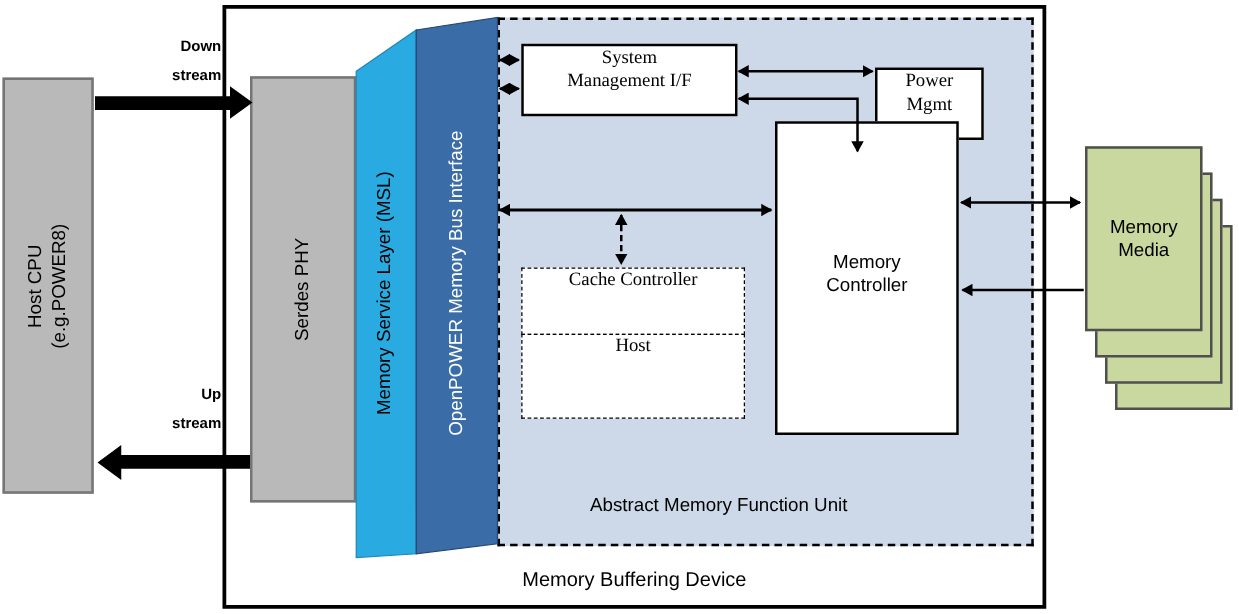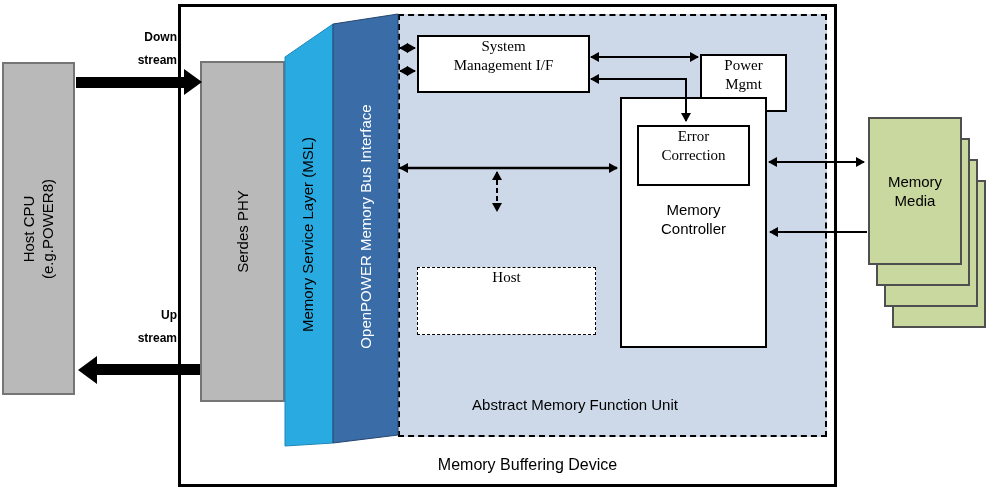--- a/index.html
+++ b/index.html
@@ -53,21 +53,21 @@
     <div class="vtext multi">Host CPU
 (e.g.POWER8)</div>
   </div>
 
   <div class="abs sidelabel" style="left:85px;top:26px;width:92px;">Down
 stream</div>
   <div class="abs sidelabel" style="left:85px;top:304px;width:92px;">Up
 stream</div>
 
   <div class="abs outline-box" style="left:178px;top:4px;width:659px;height:483px;"></div>
-  <div class="abs caption" style="left:178px;top:456px;width:659px;font-size:16px;margin-left:20px;">Memory Buffering Device</div>
+  <div class="abs caption" style="left:178px;top:456px;width:659px;font-size:16px;">Memory Buffering Device</div>
 
   <div class="abs graybox vbox" style="left:200px;top:61px;width:85px;height:341px;">
     <div class="vtext">Serdes PHY</div>
   </div>
 
   <div class="abs amfu" style="left:398px;top:14px;width:429px;height:423px;"></div>
   <div class="abs caption" style="left:398px;top:396px;width:354px;">Abstract Memory Function Unit</div>
 
   <svg class="overlay" width="991" height="491" style="z-index:2;">
     <polygon points="285,57 333,24 333,443 285,446" fill="#29abe2" stroke="#1f86ba" stroke-width="1"></polygon>
@@ -85,27 +85,26 @@
     <span>System
 Management I/F</span>
   </div>
 
   <div class="whitebox" style="left:700px;top:42px;width:87px;height:58px;margin-top:12px;">
     <span>Power
 Mgmt</span>
   </div>
 
   <div class="whitebox" style="left:620px;top:97px;width:147px;height:251px;"></div>
-  <div class="whitebox" style="left:637px;top:125px;width:113px;height:61px;">
-    <span>Error
-Correction</span>
-  </div>
   <div class="abs caption" style="left:620px;top:200px;width:147px;line-height:19px;white-space:pre-line;">Memory
 Controller</div>
 
+  <div class="whitebox dashedbox" style="left:417px;top:214px;width:179px;height:54px;">
+    <span>Cache Controller</span>
+  </div>
   <div class="whitebox dashedbox" style="left:417px;top:267px;width:179px;height:68px;">
     <span>Host</span>
   </div>
 
   <div class="abs" style="left:868px;top:117px;width:120px;height:212px;z-index:3;">
     <div class="media-card" style="left:24px;top:63px;"></div>
     <div class="media-card" style="left:16px;top:42px;"></div>
     <div class="media-card" style="left:8px;top:21px;"></div>
     <div class="media-card media-front" style="left:0;top:0;">
       <span>Memory

